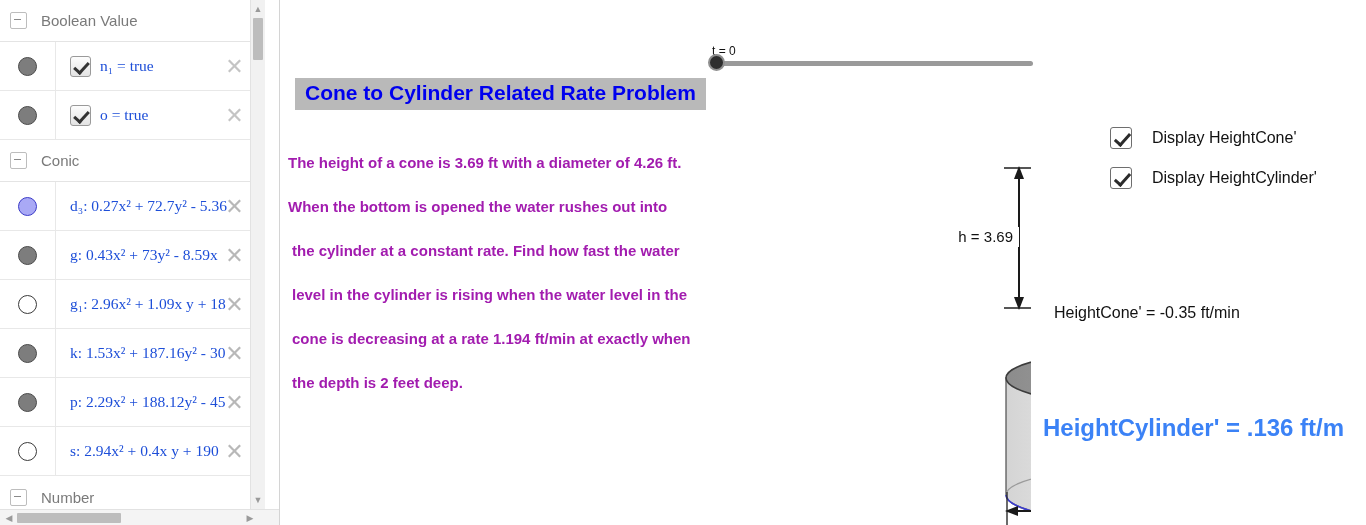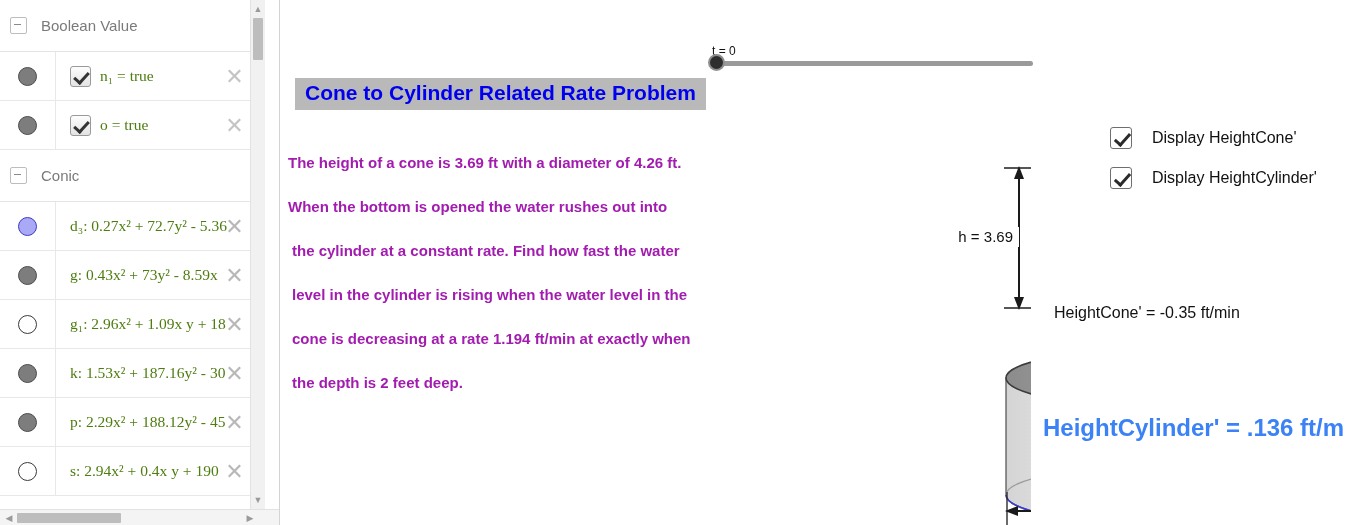--- a/index.html
+++ b/index.html
@@ -30,21 +30,21 @@
   }
   #sidebar-scroll {
     position: absolute;
     left: 0; top: 0;
     width: 258px;
     height: 509px;
     overflow: hidden;
   }
 
   .group-header {
-    height: 52px;
+    height: 42px;
     display: flex;
     align-items: center;
     padding-left: 10px;
     box-sizing: border-box;
     background: #fff;
     border-bottom: 1px solid #e4e4e4;
   }
   .collapse-box {
     width: 15px; height: 15px;
     border: 1px solid #bdbdbd;
@@ -104,21 +104,21 @@
     white-space: nowrap;
     overflow: hidden;
     position: relative;
     display: flex;
     align-items: center;
     height: 100%;
   }
   .alg-expr {
     font-family: "Liberation Serif", serif;
     font-size: 15.5px;
-    color: #4d7c0f;
+    color: #1d4ed8;
   }
 
   .bool-check {
     width: 21px; height: 21px;
     border: 1px solid #9a9a9a;
     border-radius: 3px;
     background: linear-gradient(#fdfdfd,#e3e3e3);
     position: relative;
     flex: 0 0 auto;
     margin-right: 9px;

